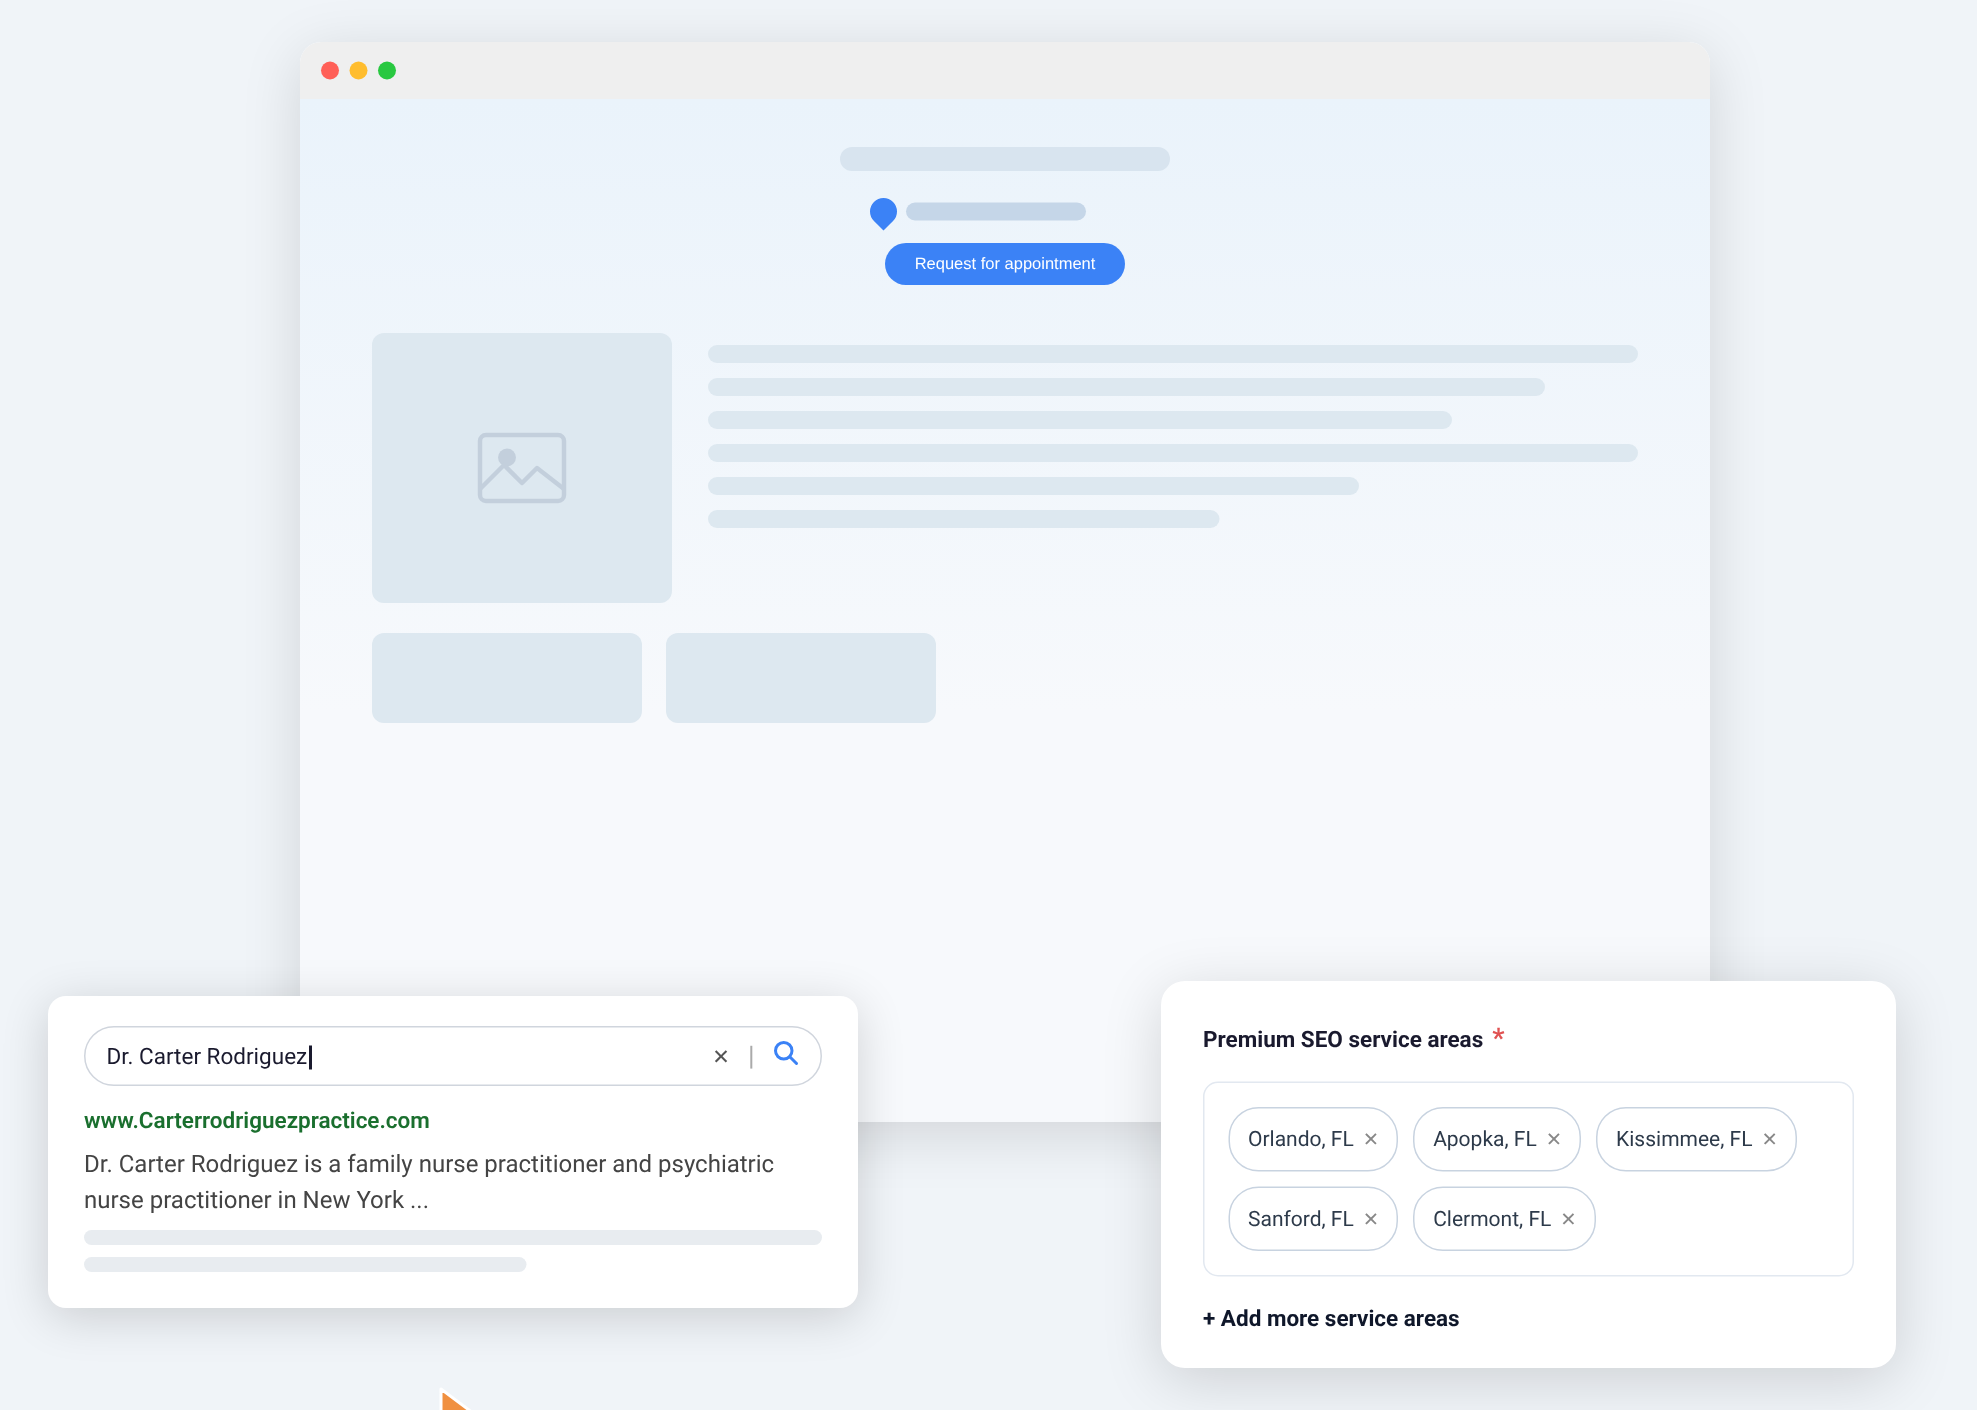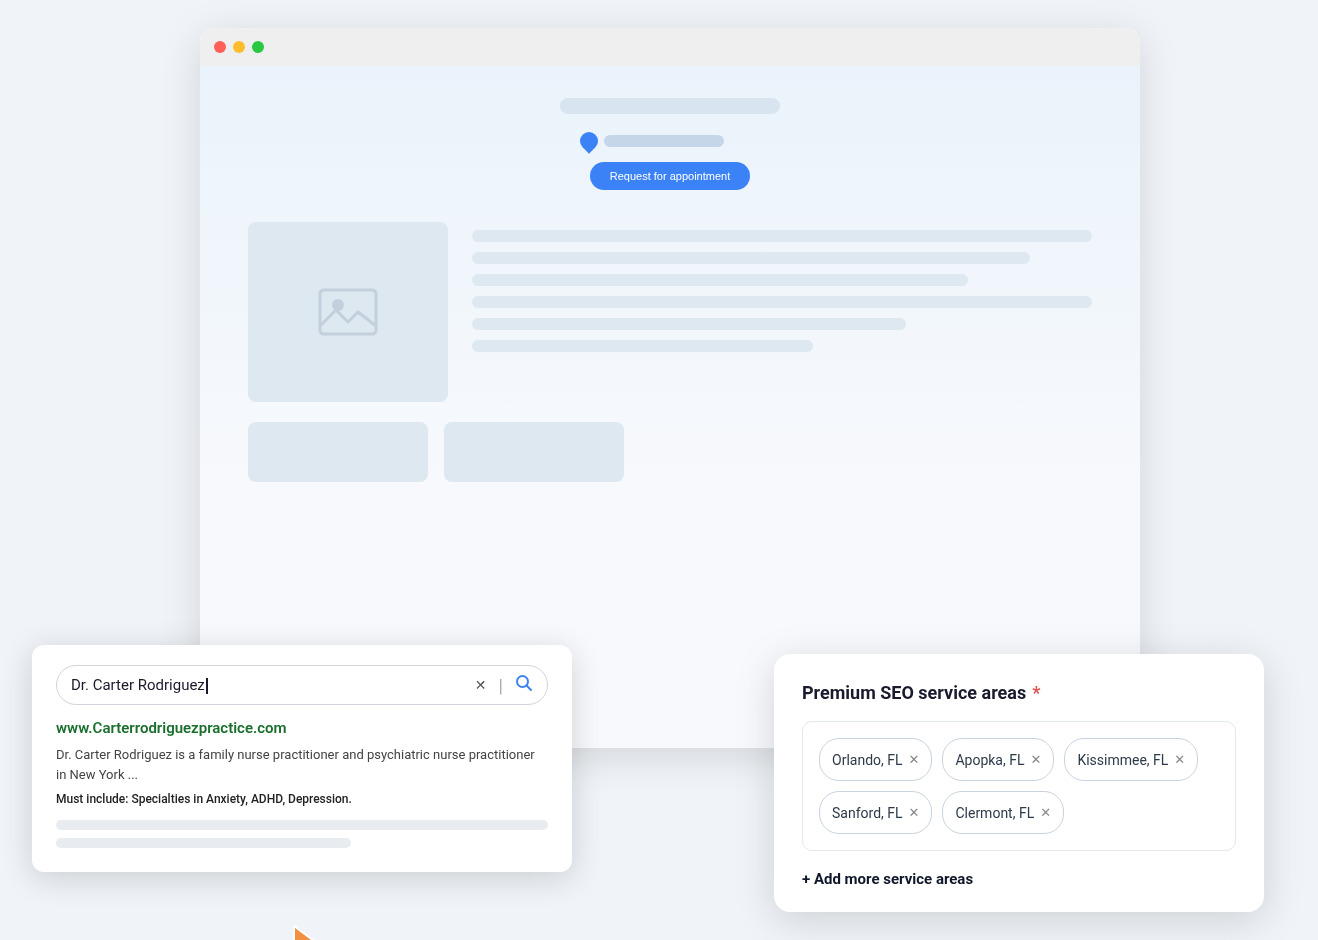--- a/index.html
+++ b/index.html
@@ -206,21 +206,21 @@
     }
 
     .src-url {
       font-size: 15px;
       color: #1a6f2e;
       font-weight: 600;
       margin-bottom: 8px;
     }
 
     .src-description {
-      font-size: 13px;
+      font-size: 16px;
       color: #444;
       line-height: 1.5;
       margin-bottom: 8px;
     }
 
     .src-must-include {
       font-size: 12px;
       color: #222;
       font-weight: 500;
       margin-bottom: 14px;
@@ -269,21 +269,21 @@
     }
 
     .seo-title-row {
       display: flex;
       align-items: center;
       gap: 6px;
       margin-bottom: 18px;
     }
 
     .seo-title {
-      font-size: 18px;
+      font-size: 15px;
       font-weight: 700;
       color: #1a1a2e;
     }
 
     .seo-required {
       color: #e05252;
       font-size: 18px;
       font-weight: 700;
     }
 
@@ -378,21 +378,20 @@
     <span class="src-divider">|</span>
     <span class="src-search-icon">
       <svg width="18" height="18" viewBox="0 0 18 18" fill="none">
         <circle cx="7.5" cy="7.5" r="5.5" stroke="#3b82f6" stroke-width="2"></circle>
         <line x1="11.5" y1="11.5" x2="16" y2="16" stroke="#3b82f6" stroke-width="2" stroke-linecap="round"></line>
       </svg>
     </span>
   </div>
   <div class="src-url">www.Carterrodriguezpractice.com</div>
   <div class="src-description">Dr. Carter Rodriguez is a family nurse practitioner and psychiatric nurse practitioner in New York ...</div>
-  <div class="src-must-include">Must include: Specialties in Anxiety, ADHD, Depression.</div>
   <div class="src-bottom-lines">
     <div class="src-bline src-bline-full"></div>
     <div class="src-bline src-bline-60"></div>
   </div>
 </div>
 
 <div class="cursor-arrow">
   <svg class="cursor-svg" viewBox="0 0 52 64" fill="none">
     <path d="M4 4 L4 52 L18 38 L28 60 L36 56 L26 34 L44 34 Z" fill="#f09040" stroke="white" stroke-width="2" stroke-linejoin="round"></path>
   </svg>

